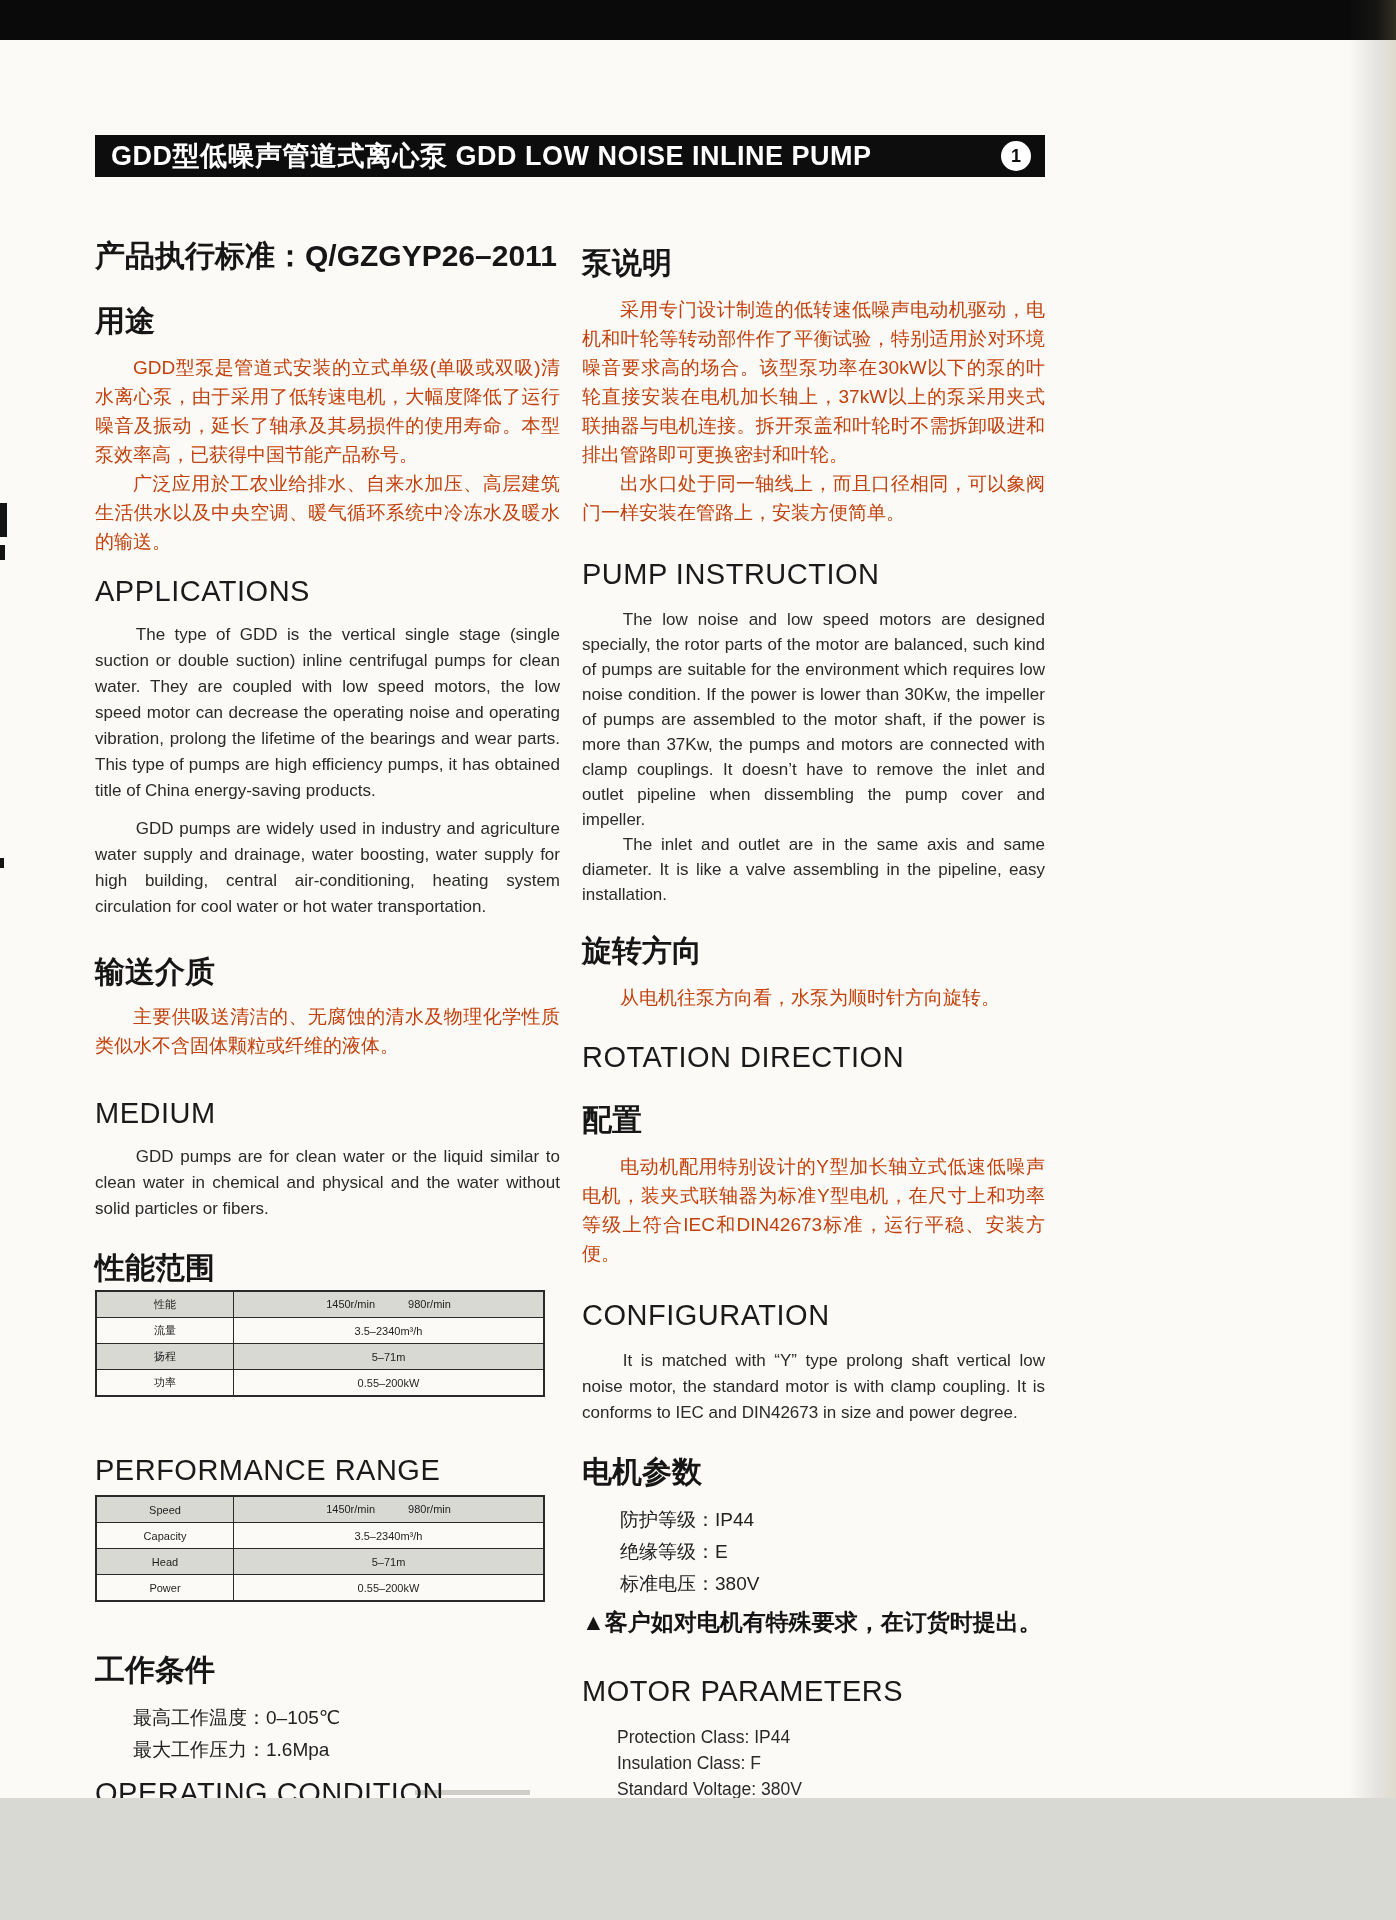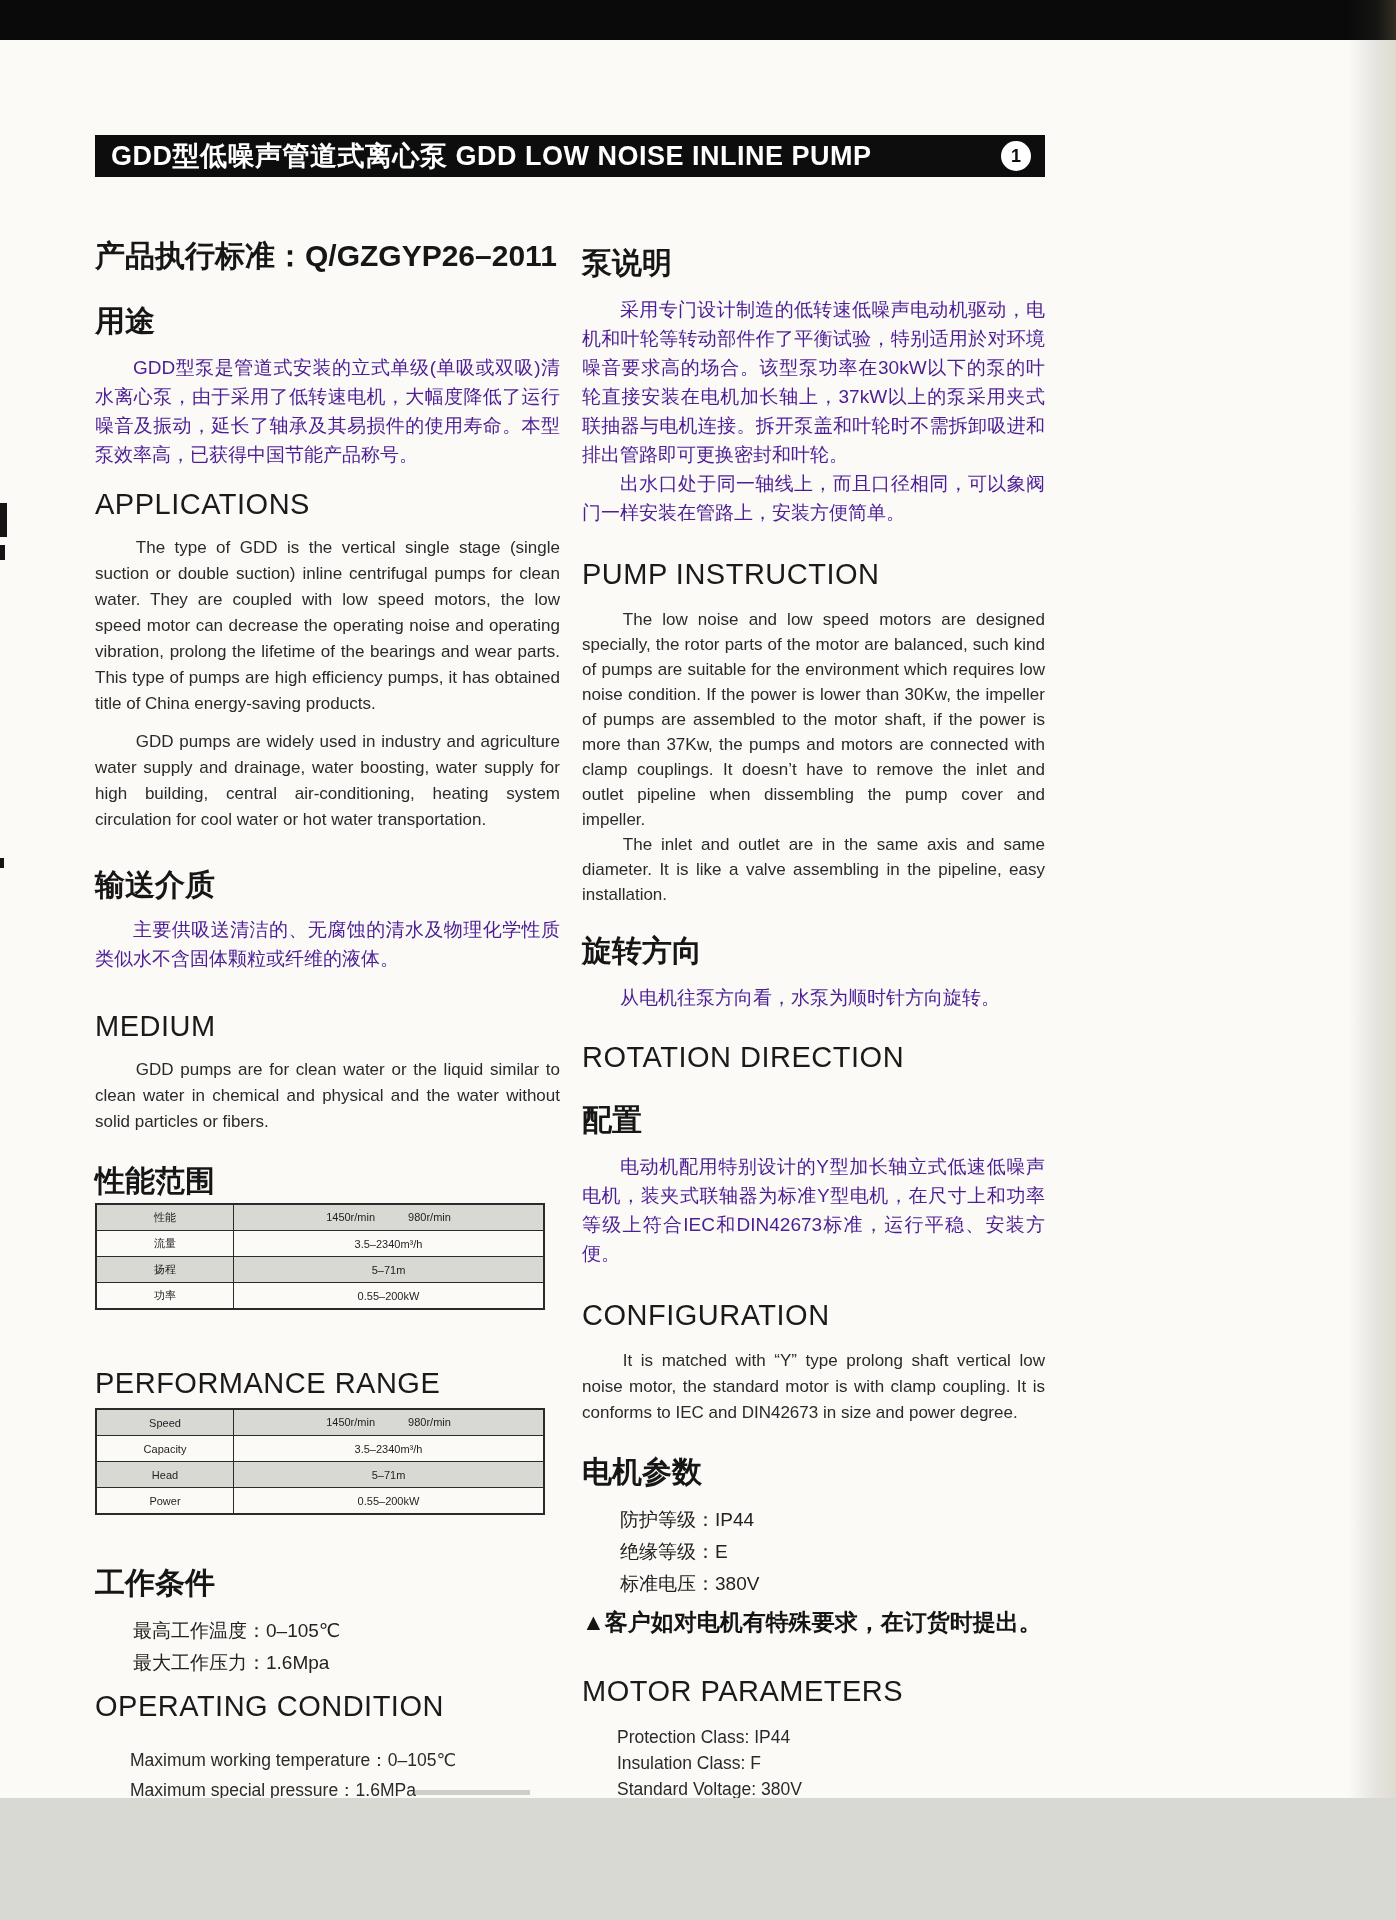--- a/index.html
+++ b/index.html
@@ -86,21 +86,21 @@
     line-height: 34px;
     letter-spacing: 0.5px;
     margin: 0;
   }
   .p-zh {
     font-size: 19px;
     line-height: 29px;
     text-align: justify;
     text-indent: 2em;
     margin: 0;
-    color: #4c1d95;
+    color: #c2410c;
   }
   .p-en {
     font-size: 17px;
     line-height: 26px;
     text-align: justify;
     text-indent: 2.4em;
     margin: 0;
     color: #2a2a2a;
   }
   .spec-zh {
@@ -193,20 +193,21 @@
     </header>
 
     <div class="columns">
 
       <div class="col-left">
 
         <h2 class="h-zh mt-std">产品执行标准：Q/GZGYP26–2011</h2>
 
         <h2 class="h-zh mt-yt">用途</h2>
         <p class="p-zh mt-p1">GDD型泵是管道式安装的立式单级(单吸或双吸)清水离心泵，由于采用了低转速电机，大幅度降低了运行噪音及振动，延长了轴承及其易损件的使用寿命。本型泵效率高，已获得中国节能产品称号。</p>
+        <p class="p-zh">广泛应用於工农业给排水、自来水加压、高层建筑生活供水以及中央空调、暖气循环系统中冷冻水及暖水的输送。</p>
 
         <h2 class="h-en mt-app">APPLICATIONS</h2>
         <p class="p-en mt-app-p">The type of GDD is the vertical single stage (single suction or double suction) inline centrifugal pumps for clean water. They are coupled with low speed motors, the low speed motor can decrease the operating noise and operating vibration, prolong the lifetime of the bearings and wear parts. This type of pumps are high efficiency pumps, it has obtained title of China energy-saving products.</p>
         <p class="p-en mt-app-p2">GDD pumps are widely used in industry and agriculture water supply and drainage, water boosting, water supply for high building, central air-conditioning, heating system circulation for cool water or hot water transportation.</p>
 
         <h2 class="h-zh mt-med">输送介质</h2>
         <p class="p-zh mt-app-p">主要供吸送清洁的、无腐蚀的清水及物理化学性质类似水不含固体颗粒或纤维的液体。</p>
 
         <h2 class="h-en mt-med">MEDIUM</h2>
         <p class="p-en mt-app-p">GDD pumps are for clean water or the liquid similar to clean water in chemical and physical and the water without solid particles or fibers.</p>

